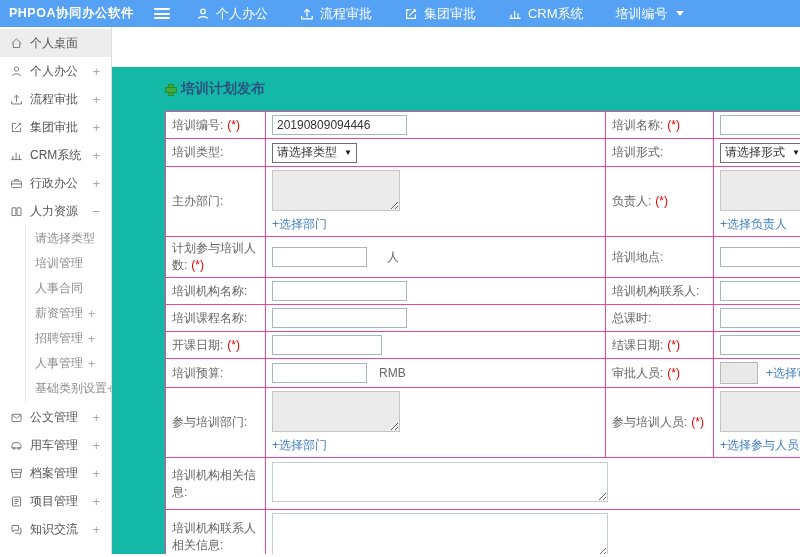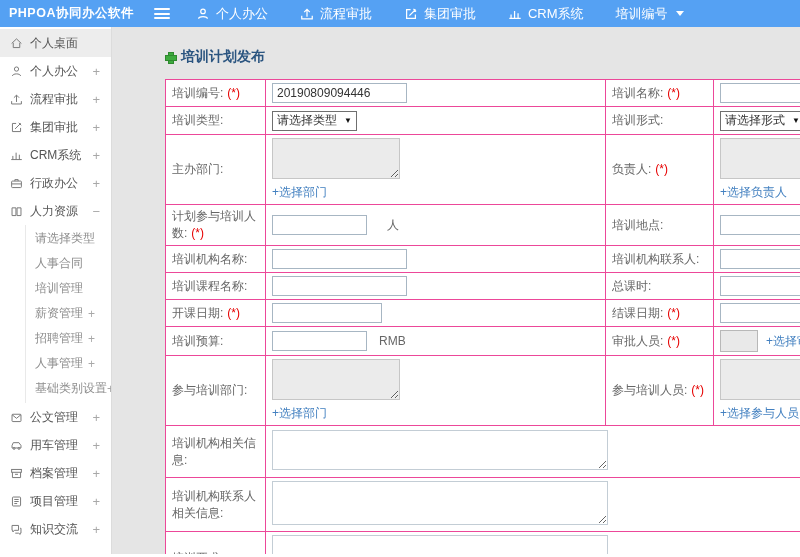--- a/index.html
+++ b/index.html
@@ -20,21 +20,21 @@
   .layout { display:flex; height:527px; }
   .sidebar { flex:0 0 112px; background:#fff; border-right:1px solid #dcdcdc; padding-top:2px; overflow:hidden; }
   .sitem { height:28px; display:flex; align-items:center; gap:7px; padding:0 11px 0 10px; font-size:12px; color:#555; cursor:pointer; white-space:nowrap; }
   .sitem.active { background:#ededed; }
   .sitem svg { width:13px; height:13px; stroke:#787878; fill:none; stroke-width:1.2; flex:0 0 13px; }
   .expander { margin-left:auto; color:#a8a8a8; font-size:13px; line-height:1; }
   .subgroup { margin-left:25px; border-left:1px solid #e9e9e9; padding:1px 0 2px 0; }
   .subitem { height:25px; display:flex; align-items:center; padding:0 16px 0 9px; font-size:12px; color:#8d8d8d; cursor:pointer; white-space:nowrap; }
   .subitem .expander { font-size:12px; }
 
-  .main { flex:1; background:#e5e5e5; padding:21px 0 0 53px; overflow:hidden; }
+  .main { flex:1; background:#14b8a6; padding:13px 0 0 53px; overflow:hidden;margin-top:40px; }
   .page-title { display:flex; align-items:center; gap:5px; font-size:14px; font-weight:bold; color:#2b5580; }
   .add-icon { position:relative; width:11px; height:11px; display:inline-block; }
   .add-icon::before, .add-icon::after { content:""; position:absolute; background:#3daa3d; border:1px solid #2f8a2f; }
   .add-icon::before { left:3px; top:0; width:4px; height:10px; }
   .add-icon::after { left:0; top:3px; width:10px; height:4px; }
 
   
   table.form { margin-top:13px; border-collapse:collapse; table-layout:fixed; width:1010px; background:#fff; }
   table.form td { border:1px solid #ec4899; font-size:12px; color:#666; padding:3px 6px; vertical-align:middle; }
   td.lbl { padding-left:8px; }
@@ -148,24 +148,24 @@
           <path d="M2.5 3.5 h4.8 v9.5 H2.5 z M8.7 3.5 h4.8 v9.5 H8.7 z"></path>
         </svg>
       <span>人力资源</span>
       <span class="expander">−</span>
     </div>
     <div class="subgroup">
       <div class="subitem">
         <span>请选择类型</span>
       </div>
       <div class="subitem">
+        <span>培训管理</span>
+      </div>
+      <div class="subitem">
         <span>人事合同</span>
-      </div>
-      <div class="subitem">
-        <span>培训管理</span>
       </div>
       <div class="subitem">
         <span>薪资管理</span>
         <span class="expander">+</span>
       </div>
       <div class="subitem">
         <span>招聘管理</span>
         <span class="expander">+</span>
       </div>
       <div class="subitem">

